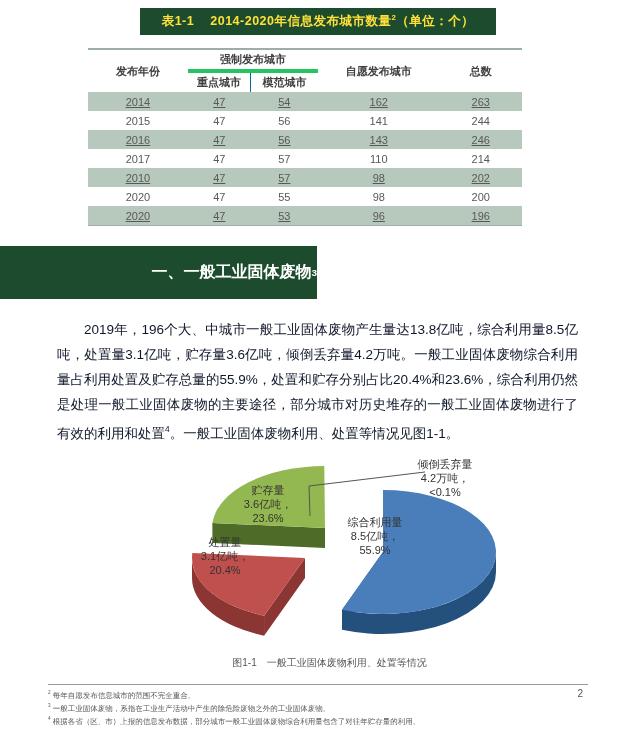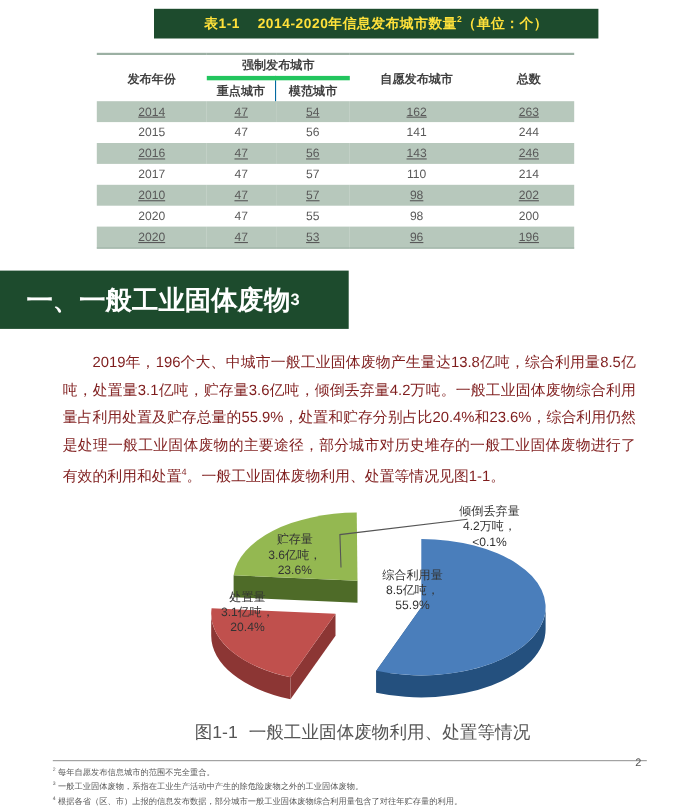--- a/index.html
+++ b/index.html
@@ -3,54 +3,54 @@
 <meta charset="utf-8">
 <style>
   * { margin:0; padding:0; box-sizing:border-box; }
   html,body { background:#fff; }
   .page {
     position:relative; width:635px; height:737px; background:#ffffff;
     font-family:"Liberation Sans","DejaVu Sans",sans-serif; overflow:hidden;
   }
   
   .table-title-bar {
-    margin:8px 0 0 140px; width:404px; background:#1d4b2d; color:#ffe13a;
+    margin:8px 0 0 140px; width:356px; background:#1d4b2d; color:#ffe13a;
     font-size:12.5px; font-weight:bold; text-align:center; padding:5px 2px;
     letter-spacing:0.5px;
   }
   .table-title-bar .gap { display:inline-block; width:16px; }
   sup { font-size:0.62em; vertical-align:super; }
   
   table.pub-table {
     margin:13px 0 0 88px; width:434px; border-collapse:collapse;
     font-size:11px; color:#595959; table-layout:fixed;
     border-top:2px solid #9bb0a3; border-bottom:1.5px solid #9bb0a3;
   }
   table.pub-table th { font-weight:bold; color:#404040; padding:2px 0; text-align:center; }
   table.pub-table td { padding:3.5px 0; text-align:center; }
   th.group { border-bottom:4px solid #22c55e; }
   th.sub1  { border-right:1px solid #0369a1; }
   tr.shaded { background:#b7c8bc;text-decoration:underline; }
   col.c-year{width:23%} col.c-s1{width:14.5%} col.c-s2{width:15.5%} col.c-vol{width:28%} col.c-tot{width:19%}
   
   .section-banner {
     margin-top:20px; width:317px; height:53px; background:#1d4b2d;
-    color:#ffffff; font-size:24px; font-weight:bold;
-    display:flex; align-items:center; justify-content:flex-start; padding-left:24px;
+    color:#ffffff; font-size:16px; font-weight:bold;
+    display:flex; align-items:center; justify-content:flex-end; padding-left:24px;
   }
   
   .body-text {
     margin:18px 57px 0 57px; font-size:13.5px; line-height:25px;
-    color:#7f1d1d; text-indent:2em; text-align:justify;
+    color:#0f172a; text-indent:2em; text-align:justify;
   }
   
   .chart-wrap { margin:8px 0 0 125px; width:390px; height:190px; }
   .pie-label { font-size:11px; fill:#333333; font-family:"Liberation Sans","DejaVu Sans",sans-serif; }
   
-  .figure-caption { margin-top:12px; text-align:center; font-size:16px; color:#555555;padding-left:24px; }
+  .figure-caption { margin-top:12px; text-align:center; font-size:10px; color:#555555;padding-left:24px; }
   .figure-caption .gap { display:inline-block; width:10px; }
   
   .footnote-sep { margin:14px 47px 0 48px; border-top:1px solid #999999; }
   .footnotes { margin:3px 70px 0 48px; font-size:7.5px; line-height:10.5px; color:#595959; }
   .page-number { position:absolute; top:688px; right:52px; font-size:10px; color:#555555; }
 </style>
 </head>
 <body>
 
 <div class="page">

